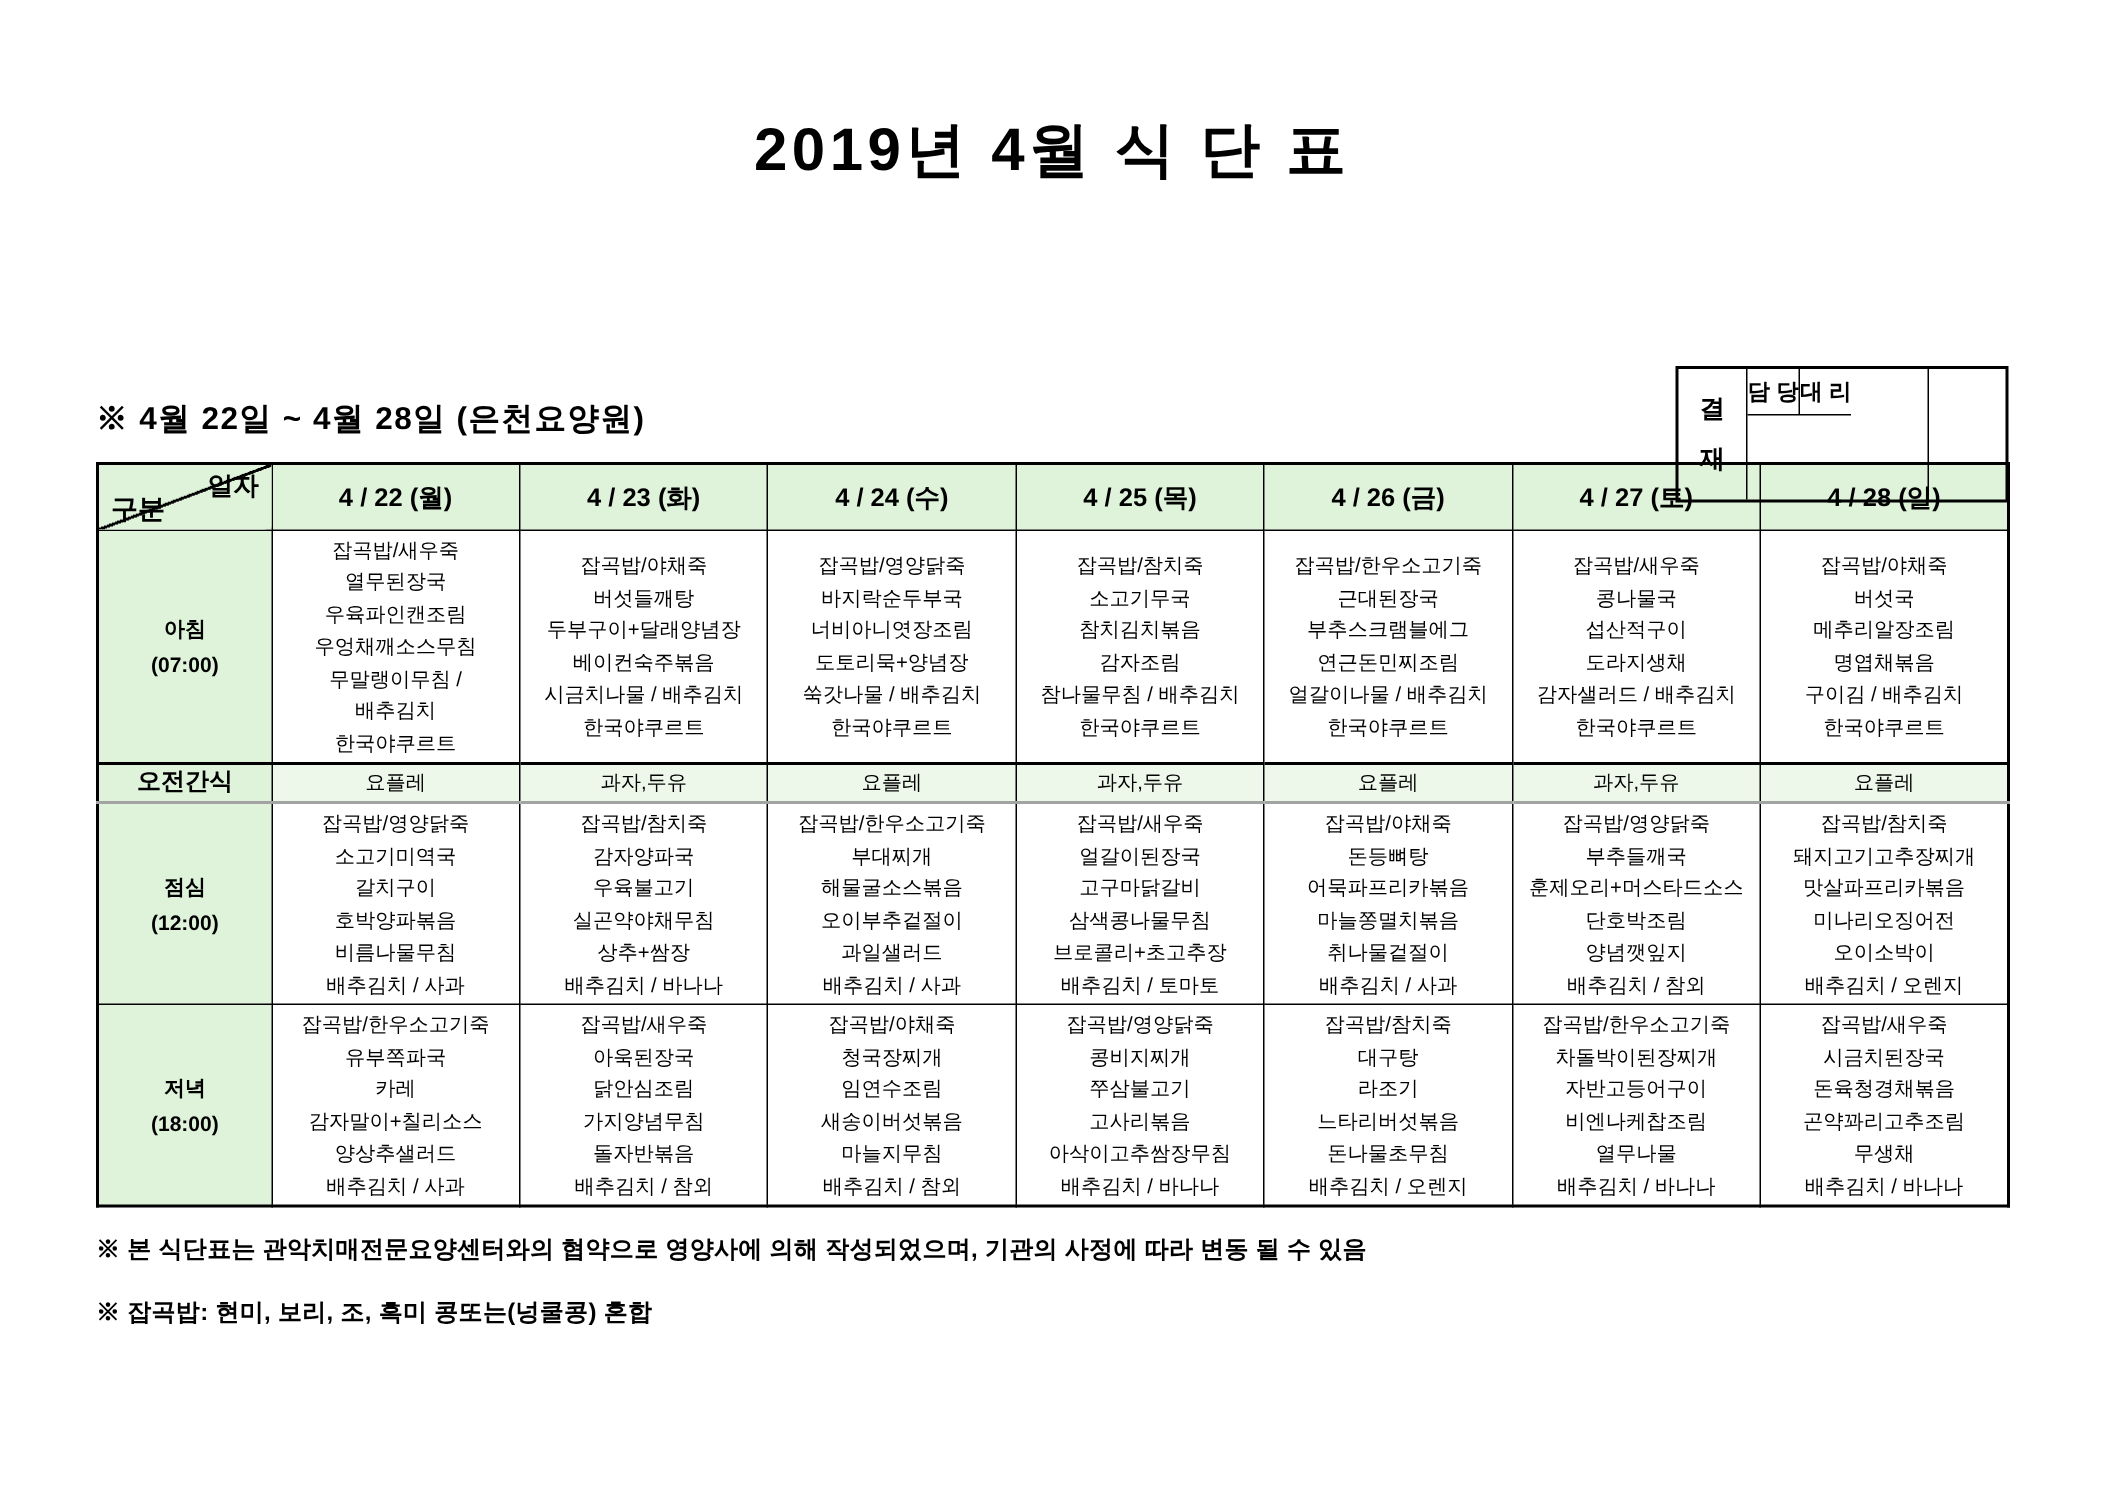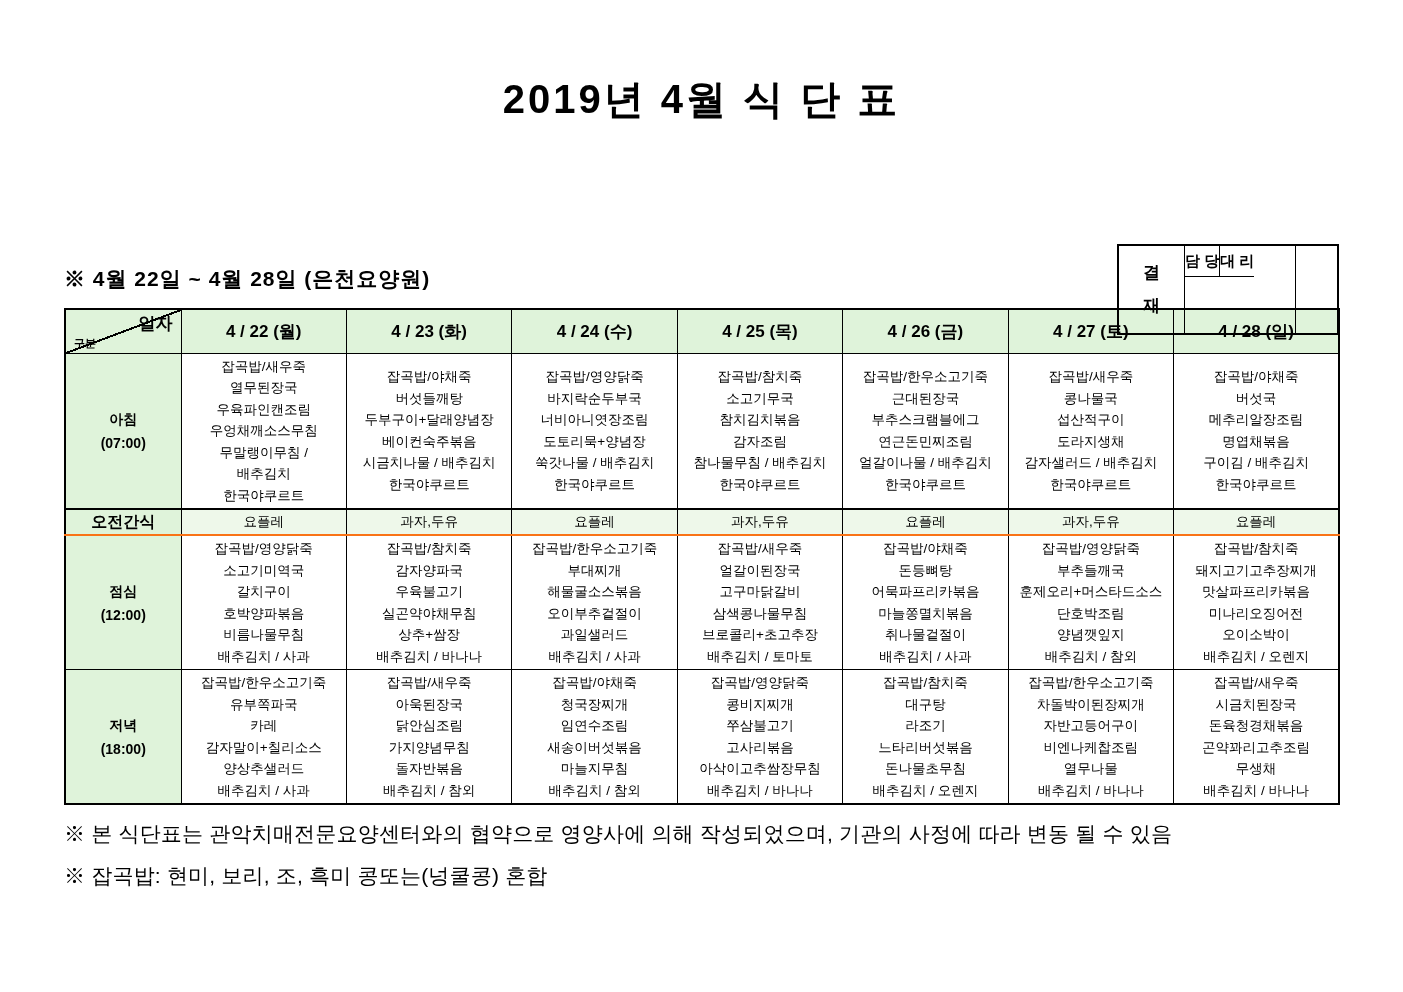--- a/index.html
+++ b/index.html
@@ -24,21 +24,21 @@
 
   
   .approval {
     position: absolute;
     left: 1117px; top: 172px;
     width: 222px; height: 91px;
     border: 2px solid #000;
     display: flex;
   }
   .approval .stamp-col {
-    width: 66px;
+    width: 46px;
     border-right: 1px solid #000;
     display: flex; align-items: center; justify-content: center;
     font-size: 17px; font-weight: 700;
   }
   .approval .stamp-col .vtext { width: 1.1em; word-break: break-all; text-align: center; line-height: 1.9; }
   .approval .cols { flex: 1; display: flex; flex-direction: row; }
   .approval .head { display: flex; height: 31px; border-bottom: 1px solid #000; }
   .approval .head .hc {
     flex: 1; display: flex; align-items: center; justify-content: center;
     font-size: 15px; font-weight: 700;
@@ -77,44 +77,44 @@
     font-size: 17px;
     font-weight: 700;
   }
   .corner {
     background: #dff3da;
     position: relative;
     background-image: linear-gradient(to bottom right,
       transparent calc(50% - 1px), #000 calc(50% - 1px), #000 calc(50% + 1px), transparent calc(50% + 1px));
   }
   .corner .tr-word { position: absolute; top: 2px; right: 8px; font-size: 17px; font-weight: 700; }
-  .corner .bl-word { position: absolute; bottom: 2px; left: 8px; font-size: 11px; font-weight: 700; }
+  .corner .bl-word { position: absolute; bottom: 2px; left: 8px; font-size: 18px; font-weight: 700; }
 
   th.row-label {
     background: #dff3da;
     font-size: 14px;
     font-weight: 700;
     line-height: 24px;
   }
   tr.meal td { height: 155px; padding: 2px 1px; }
   tr.meal.six td { height: 133px; }
   tr.meal td .line { font-size: 13.5px; line-height: 21.5px; white-space: nowrap; }
   tr.snack th.row-label { font-size: 16px; }
   tr.snack td {
     background: #eef8ea;
     height: 23px;
     font-size: 13.5px;
   }
-  tr.snack th, tr.snack td { border-top: 2px solid #000; border-bottom: 2px solid #f97316; }
+  tr.snack th, tr.snack td { border-top: 2px solid #000; border-bottom: 2px solid #a3a3a3; }
 
   
   .notes { margin: 7px 0 0 64px; }
   .notes .note {
-    font-size: 21px;
-    font-weight: 400;
+    font-size: 16px;
+    font-weight: 700;
     line-height: 26px;
     letter-spacing: 0.2px;
     margin-top: 16px;
   }
 </style>
 </head>
 <body>
 
 <div class="page">
 

